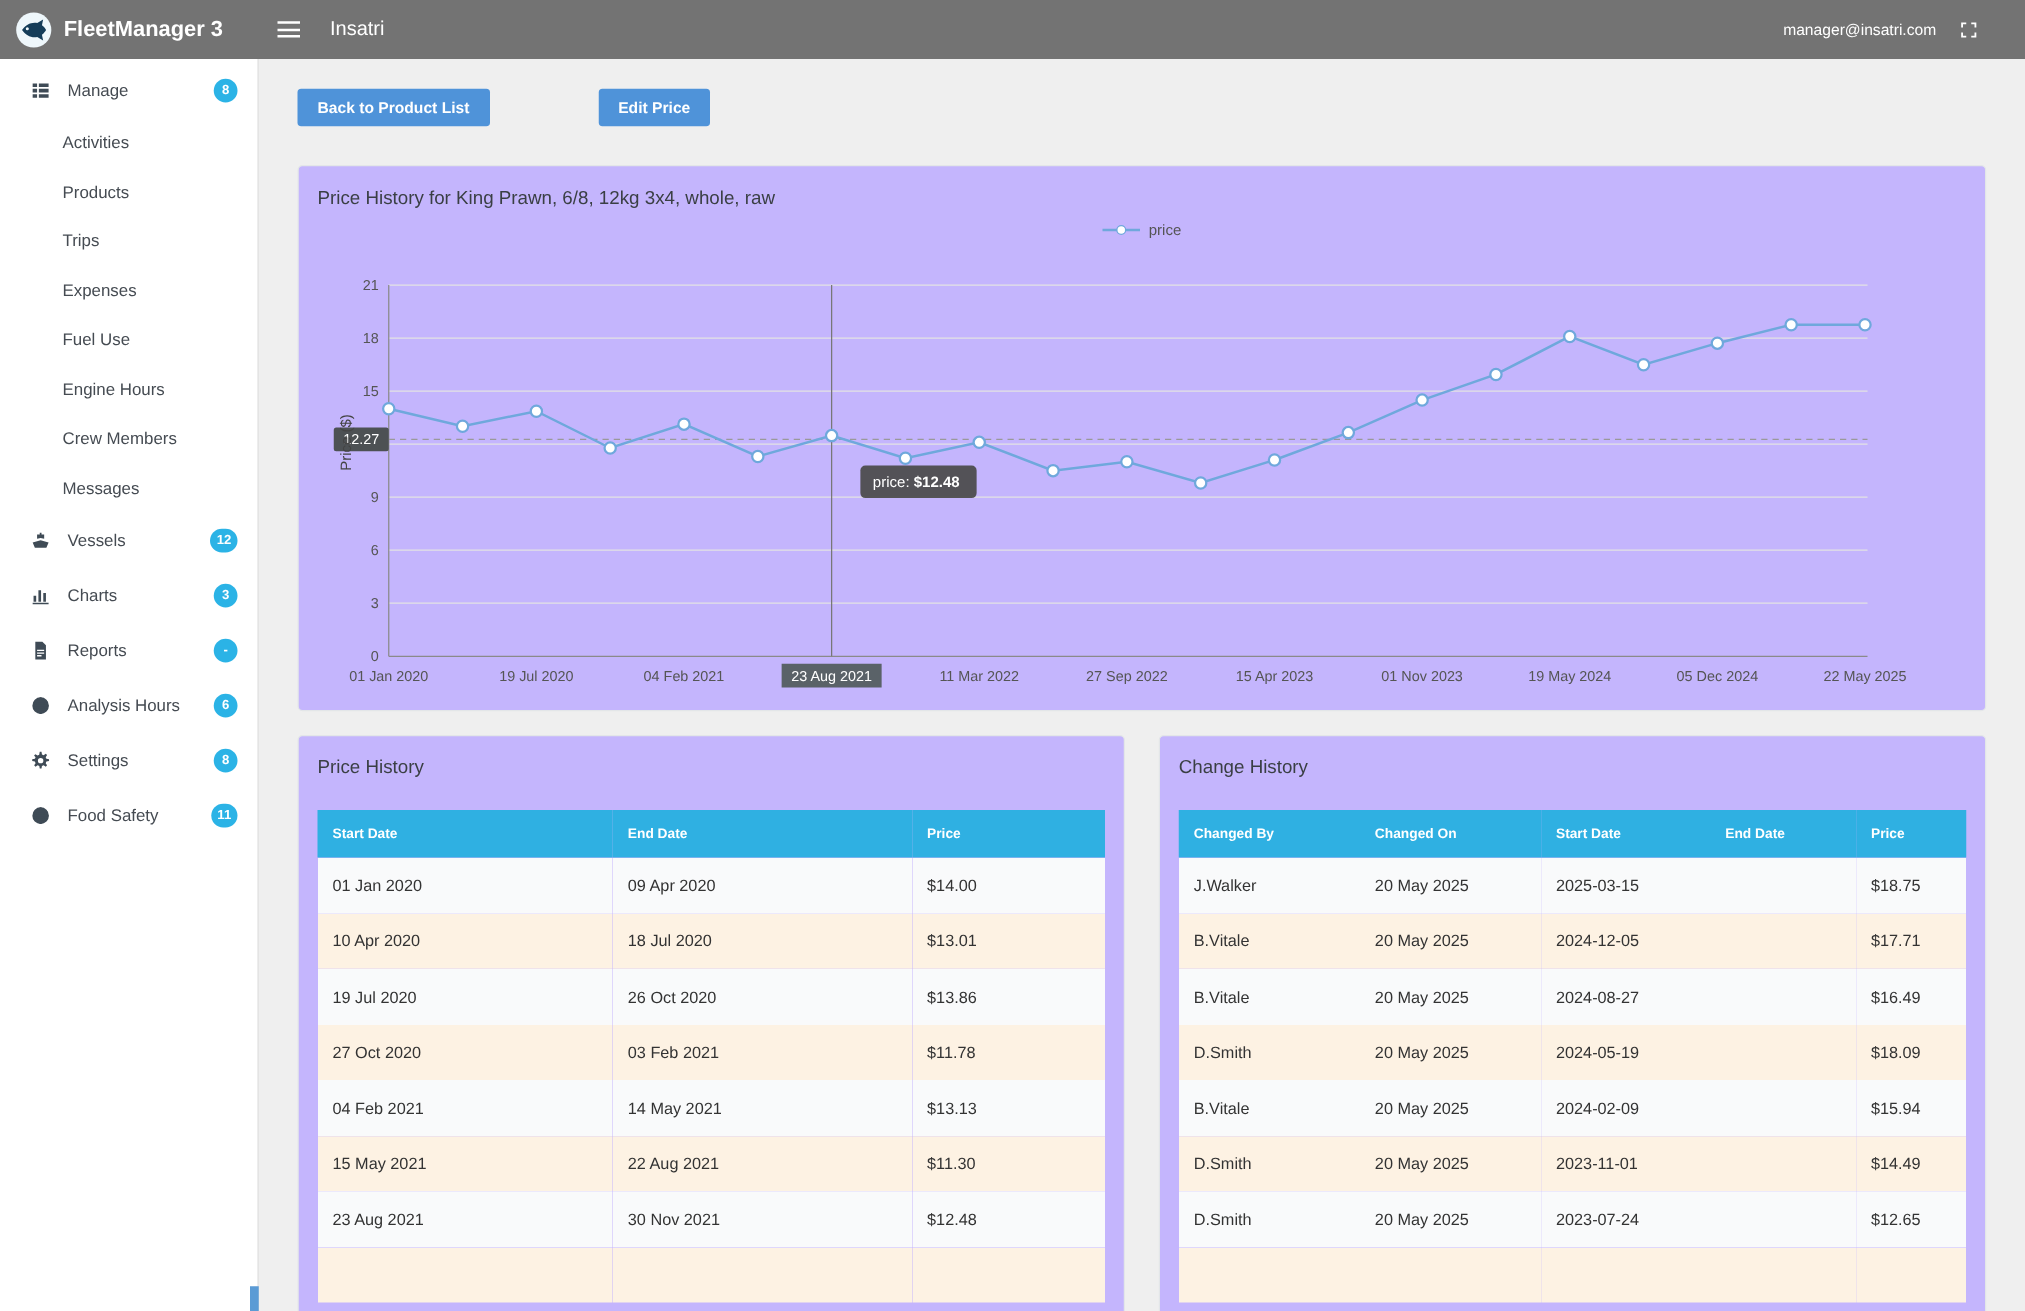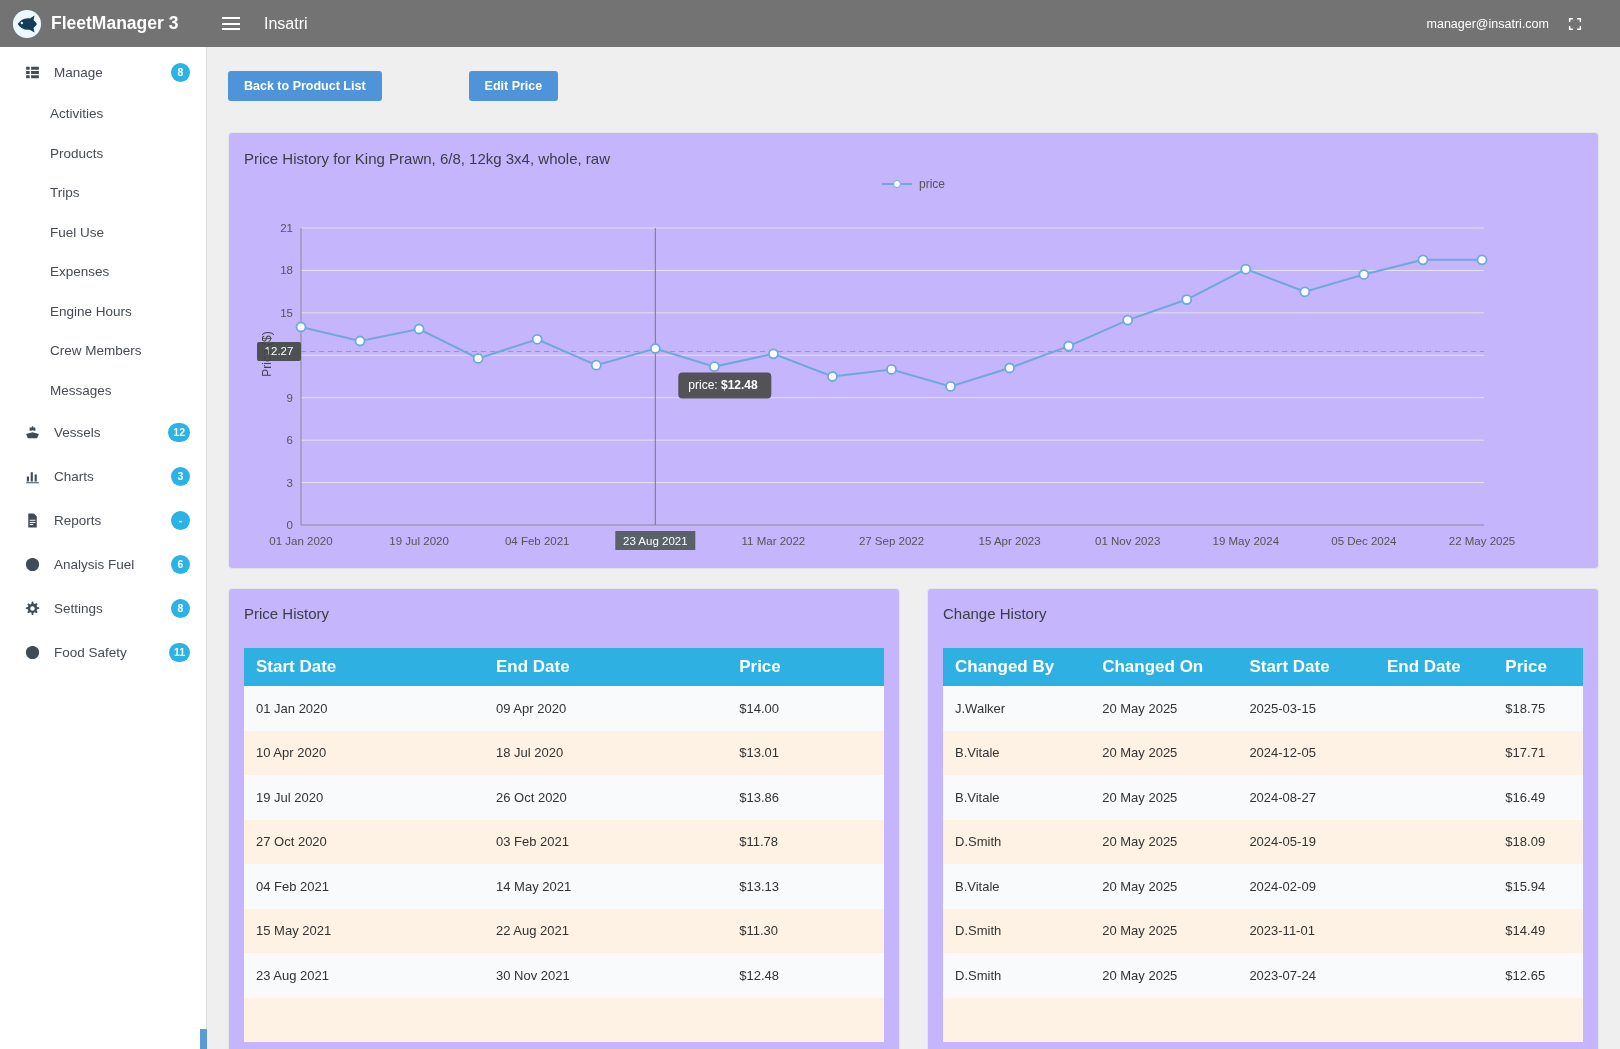--- a/index.html
+++ b/index.html
@@ -28,21 +28,21 @@
   .side-item .icon { width:17px; height:17px; margin-right:13px; color:#3f4b56; flex:none; display:flex; }
   .side-item .icon svg { width:100%; height:100%; fill:currentColor; }
   .badge { margin-left:auto; background:#2bb3e6; color:#fff; min-width:19px; height:19px;
     border-radius:10px; font-size:10.5px; font-weight:bold; display:flex; align-items:center;
     justify-content:center; padding:0 5px; }
   .sidebar-scroll { position:fixed; left:200px; bottom:0; width:7px; height:20px;
     background:#5b9bd5; z-index:15; }
 
   
   .main { position:absolute; left:207px; top:47px; right:0; bottom:0;
-    padding:24px 21px; overflow:hidden; }
+    padding:24px 31px; overflow:hidden; }
   .toolbar { display:flex; }
   .btn { background:#4f93d9; color:#fff; border:none; border-radius:3px; height:30px;
     padding:0 16px; font-size:12.5px; font-weight:bold; font-family:inherit; cursor:pointer; }
   .btn-back { margin-right:87px; }
 
   .card { background:#c4b5fd; border:1px solid #e3e6e8; border-radius:4px; }
   .card-title { font-size:15px; color:#3a3f44; padding:16px 0 0 15px; }
 
   .chart-card { margin-top:31px; height:437px; position:relative; }
   .chart-card .card-title { padding-top:17px; }
@@ -52,21 +52,21 @@
   .legend-dot { position:absolute; left:11px; top:-3.5px; width:8px; height:8px;
     border:1.5px solid #6fa8dc; border-radius:50%; background:#fff; }
   .chart-svg { position:absolute; left:12px; top:88px; }
 
   .tables-row { display:flex; gap:27px; margin-top:19px; align-items:flex-start; }
   .table-card { flex:1; height:480px; overflow:hidden; }
 
   table { border-collapse:collapse; width:calc(100% - 30px); margin:26px 15px 0;
     font-size:13px; color:#333; table-layout:fixed; }
   thead th { background:#2fb0e2; color:#fff; text-align:left; font-weight:bold;
-    height:38px; padding:0 12px; font-size:17px; }
+    height:38px; padding:0 12px; font-size:11px; }
   tbody td { height:44.5px; padding:0 12px; overflow:hidden; white-space:nowrap; }
   tbody tr:nth-child(odd) { background:#f9fafb; }
   tbody tr:nth-child(even) { background:#fdf2e3; }
 
   .t-price th:nth-child(1){width:37.5%;} .t-price th:nth-child(2){width:38%;} .t-price th:nth-child(3){width:24.5%;}
   .t-change th:nth-child(1){width:23%;} .t-change th:nth-child(2){width:23%;}
   .t-change th:nth-child(3){width:21.5%;} .t-change th:nth-child(4){width:18.5%;} .t-change th:nth-child(5){width:14%;}
 </style>
 </head>
 <body>
@@ -114,24 +114,24 @@
     <div class="side-item child">
       <span>Activities</span>
     </div>
     <div class="side-item child">
       <span>Products</span>
     </div>
     <div class="side-item child">
       <span>Trips</span>
     </div>
     <div class="side-item child">
+      <span>Expenses</span>
+    </div>
+    <div class="side-item child">
       <span>Fuel Use</span>
-    </div>
-    <div class="side-item child">
-      <span>Expenses</span>
     </div>
     <div class="side-item child">
       <span>Engine Hours</span>
     </div>
     <div class="side-item child">
       <span>Crew Members</span>
     </div>
     <div class="side-item child">
       <span>Messages</span>
     </div>
@@ -164,21 +164,21 @@
       <span class="badge">-</span>
     </div>
     <div class="side-item">
       <span class="icon">
         <svg viewBox="0 0 24 24" fill="none" stroke="currentColor" stroke-width="1.7">
           <circle cx="12" cy="12" r="8.5"></circle>
           <ellipse cx="12" cy="12" rx="3.8" ry="8.5"></ellipse>
           <path d="M3.5 12h17M4.6 7.5h14.8M4.6 16.5h14.8"></path>
         </svg>
       </span>
-      <span>Analysis Fuel</span>
+      <span>Analysis Hours</span>
       <span class="badge">6</span>
     </div>
     <div class="side-item">
       <span class="icon">
         <svg viewBox="0 0 24 24">
           <path d="M11 2h2l.5 3 1.9.8 2.4-1.6 1.5 1.5-1.6 2.4.8 1.9 3 .5v2l-3 .5-.8 1.9 1.6 2.4-1.5 1.5-2.4-1.6-1.9.8-.5 3h-2l-.5-3-1.9-.8-2.4 1.6-1.5-1.5 1.6-2.4-.8-1.9-3-.5v-2l3-.5.8-1.9L4.6 6.2l1.5-1.5 2.4 1.6 1.9-.8z"></path>
           <circle cx="12" cy="12" r="3.1" fill="#fff"></circle>
         </svg>
       </span>
       <span>Settings</span>

